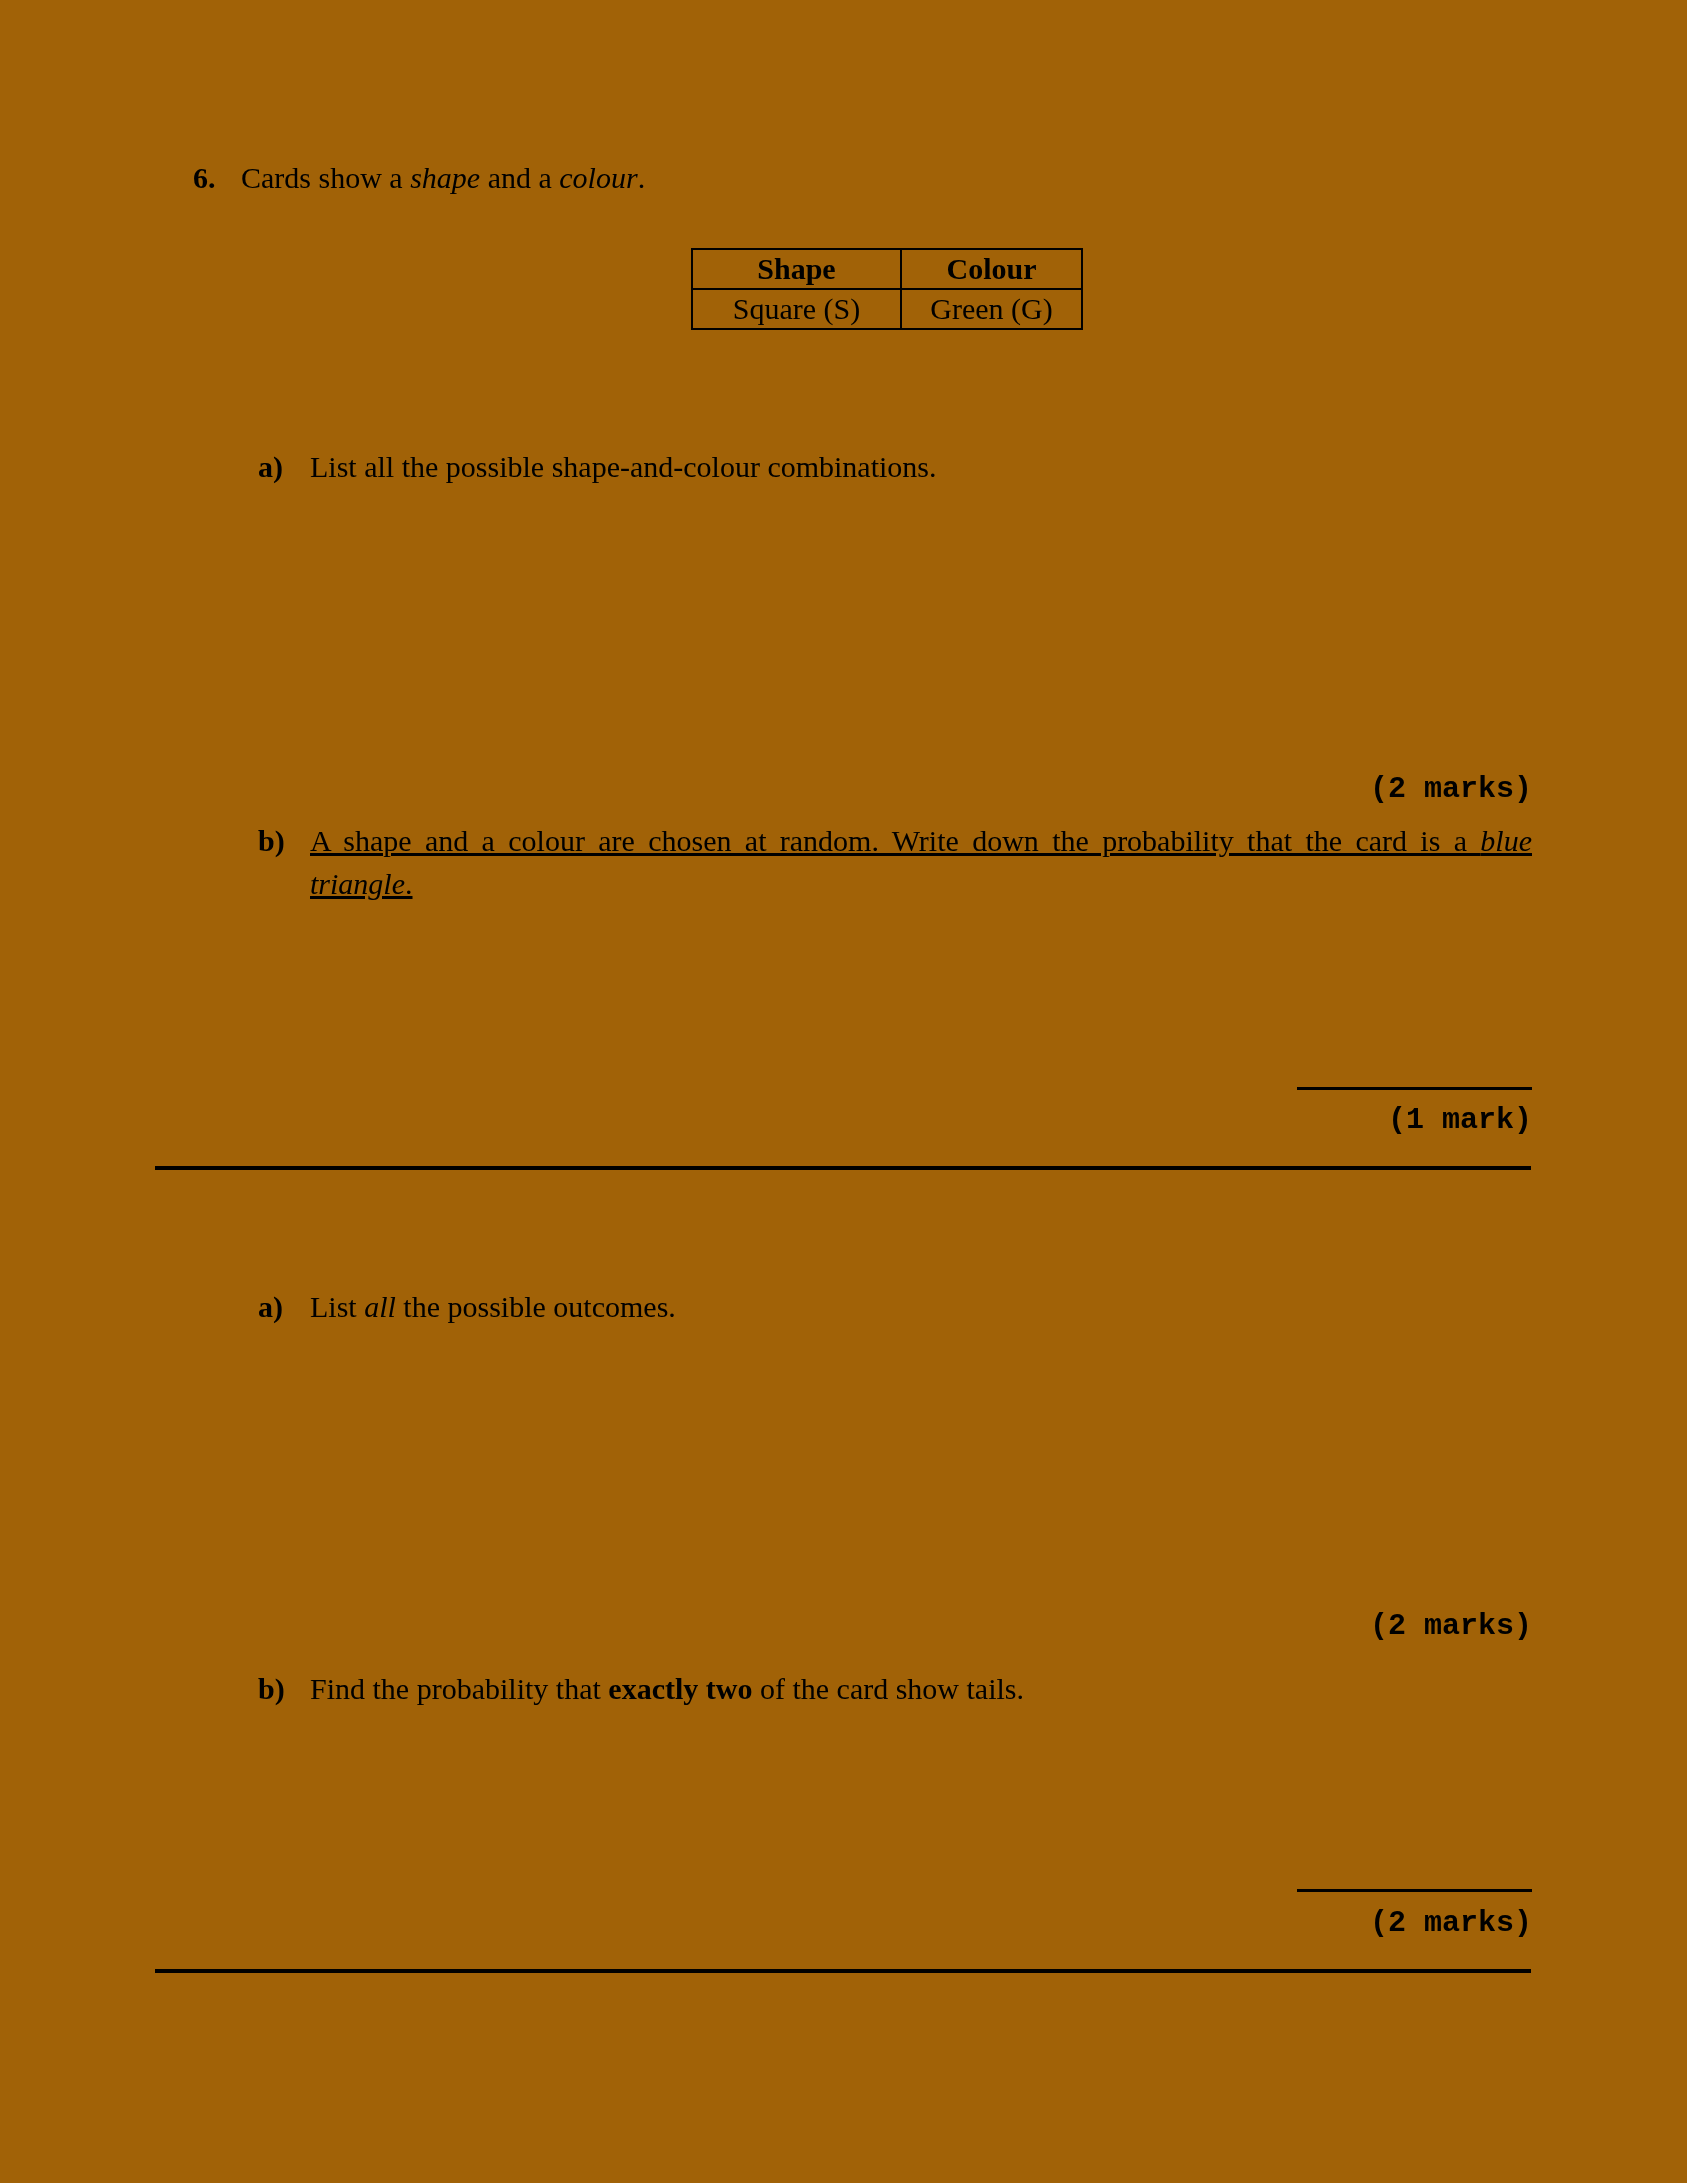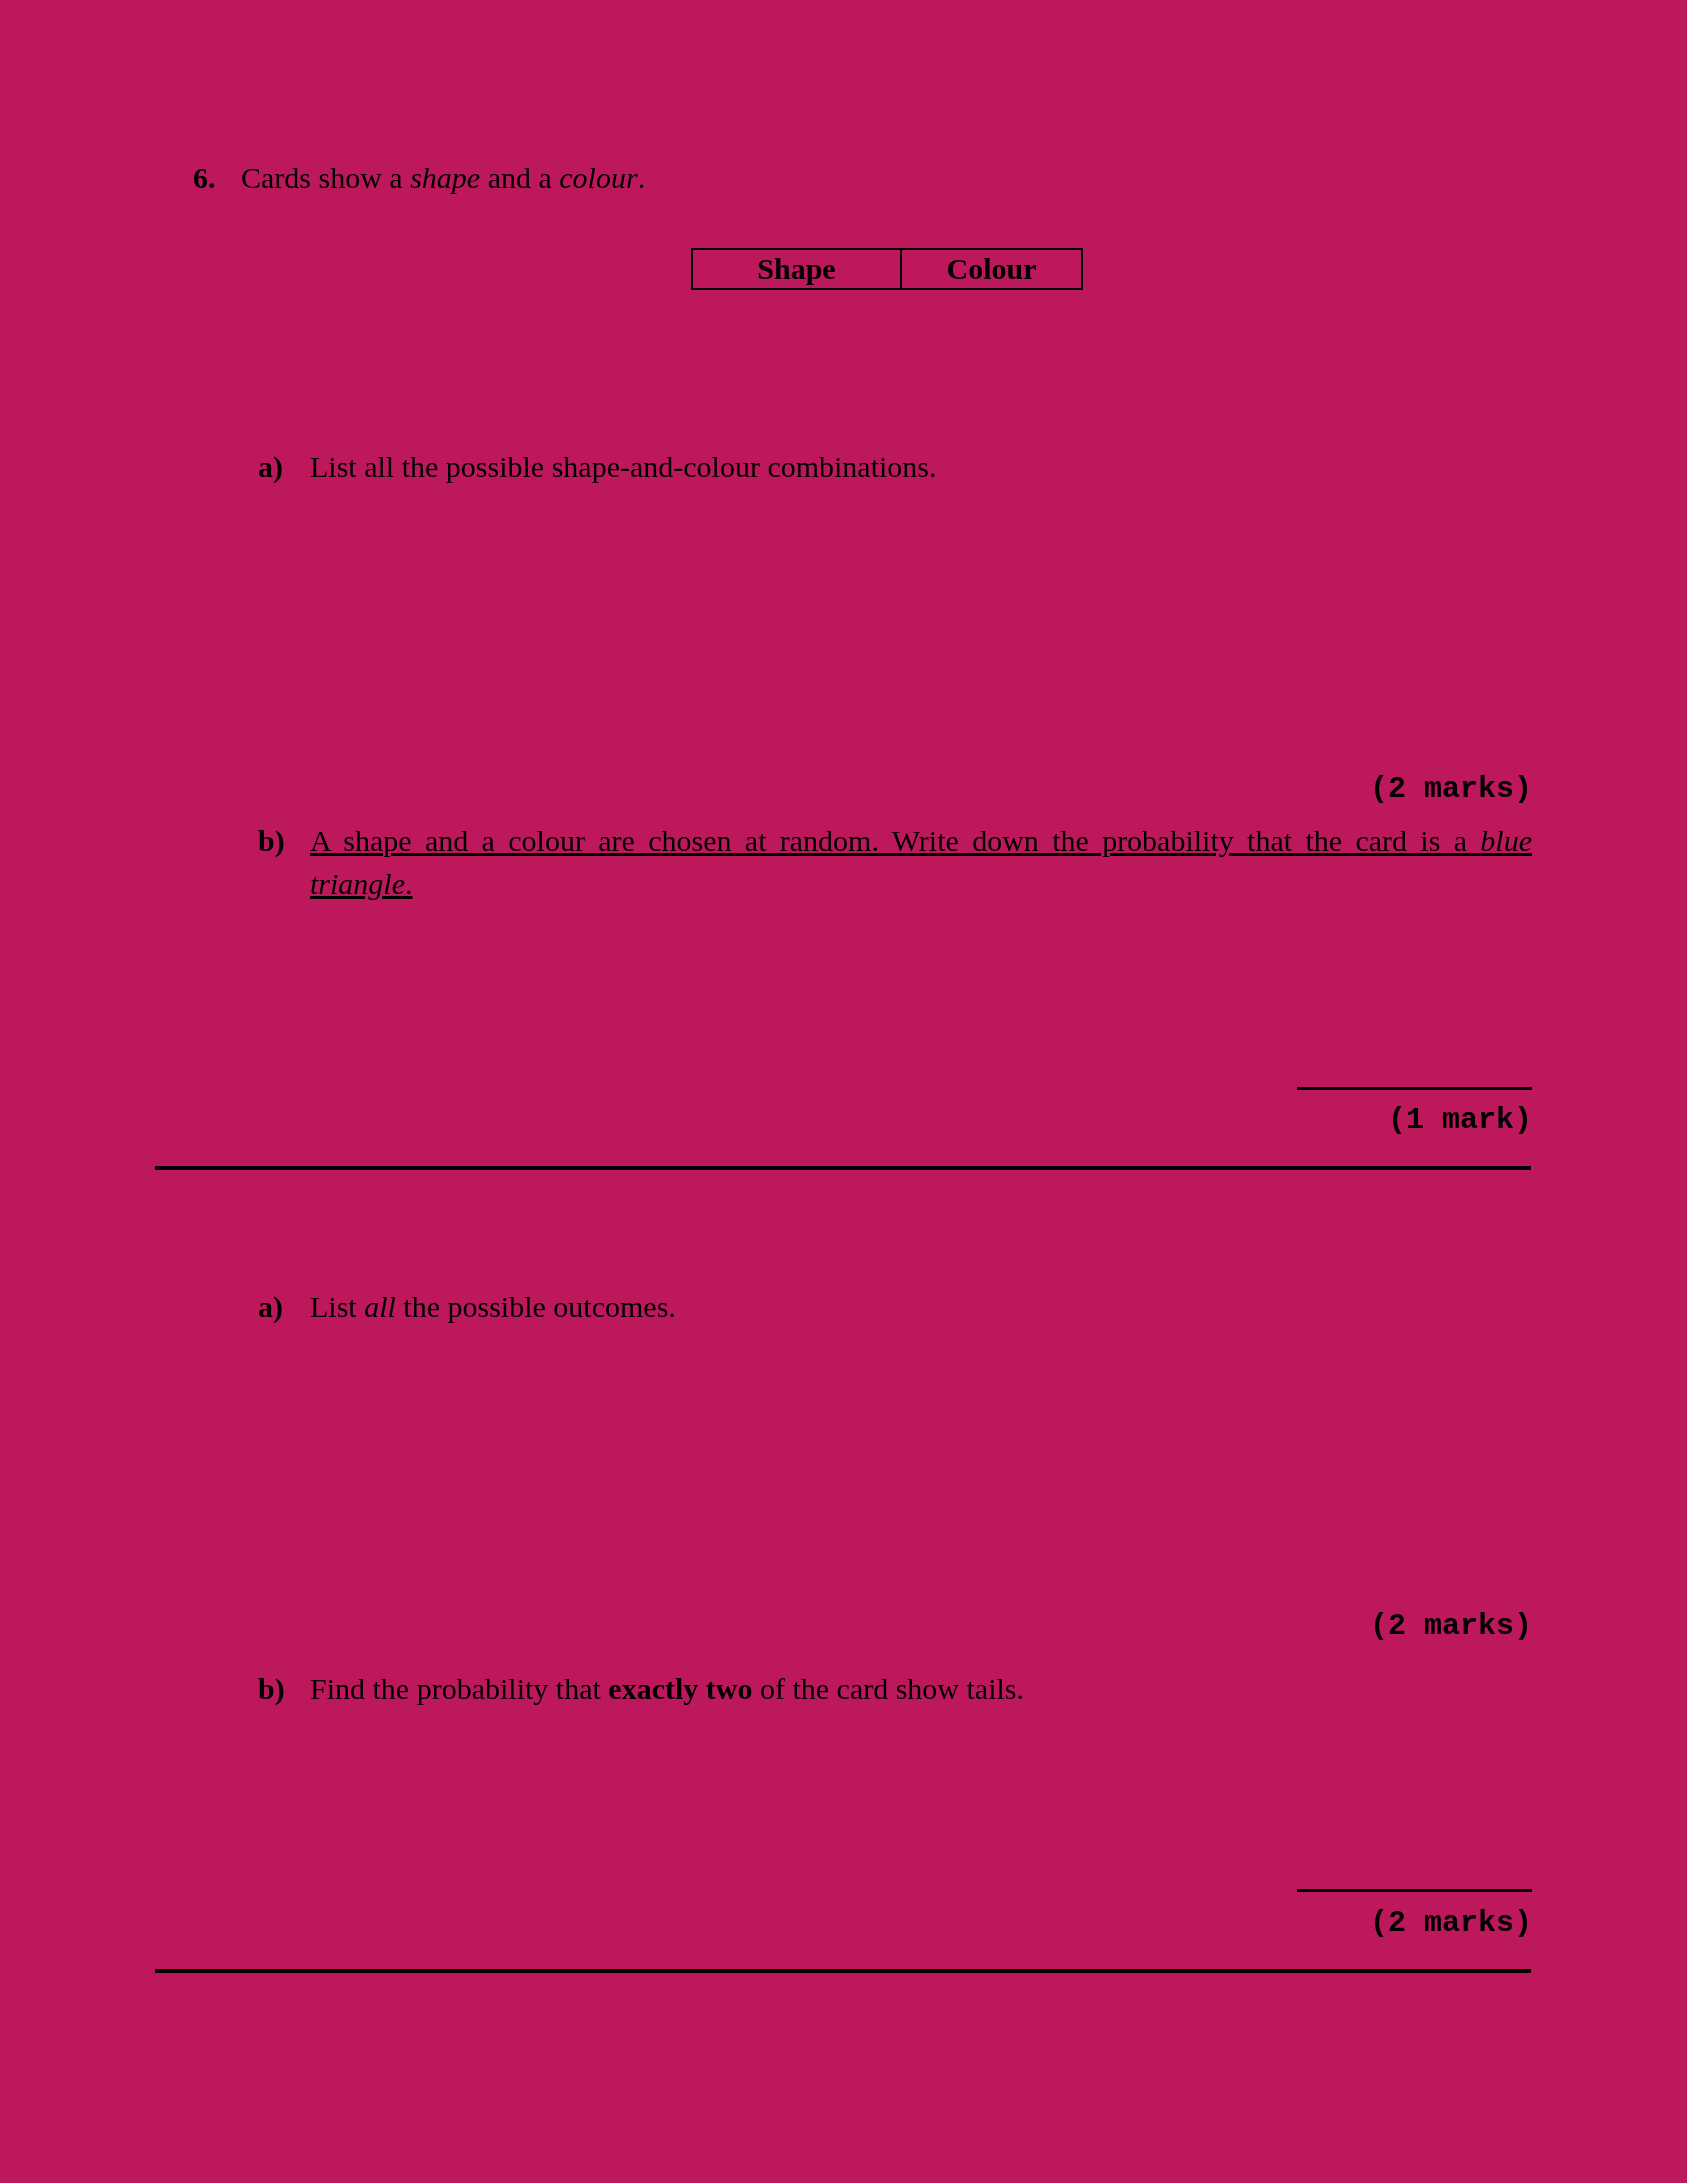--- a/index.html
+++ b/index.html
@@ -1,20 +1,20 @@
 <!DOCTYPE html>
 <html style="font-size:10.6px"><head>
 <meta charset="utf-8">
 <style>
   html, body { margin: 0; padding: 0; background: #ffffff; }
   .page {
     position: relative;
     width: 1687px;
     height: 2183px;
-    background: #be185d;
+    background: #a16207;
     color: #000000;
     font-family: "Liberation Serif", "DejaVu Serif", serif;
     font-size: 30px;
     overflow: hidden;
   }
   .qline { position: absolute; white-space: nowrap; line-height: 41px; }
   .qnum  { font-weight: bold; display: inline-block; width: 48px; }
   .subitem { position: absolute; display: flex; align-items: flex-start; line-height: 43px; }
   .sublabel { font-weight: bold; flex: 0 0 52px; }
   .subtext  { flex: 1 1 auto; }
@@ -62,20 +62,24 @@
   </div>
 
   <table class="shape-colour">
     <thead>
       <tr>
         <th class="col-shape">Shape</th>
         <th class="col-colour">Colour</th>
       </tr>
     </thead>
     <tbody>
+      <tr>
+        <td>Square (S)</td>
+        <td>Green (G)</td>
+      </tr>
     </tbody>
   </table>
 
   <div class="subitem nowrap" style="left:258px; top:445px; width:1277px;">
     <span class="sublabel">a)</span>
     <span class="subtext">List all the possible shape-and-colour combinations.</span>
   </div>
 
   <div class="marks" style="top:769px;">(2 marks)</div>
 

